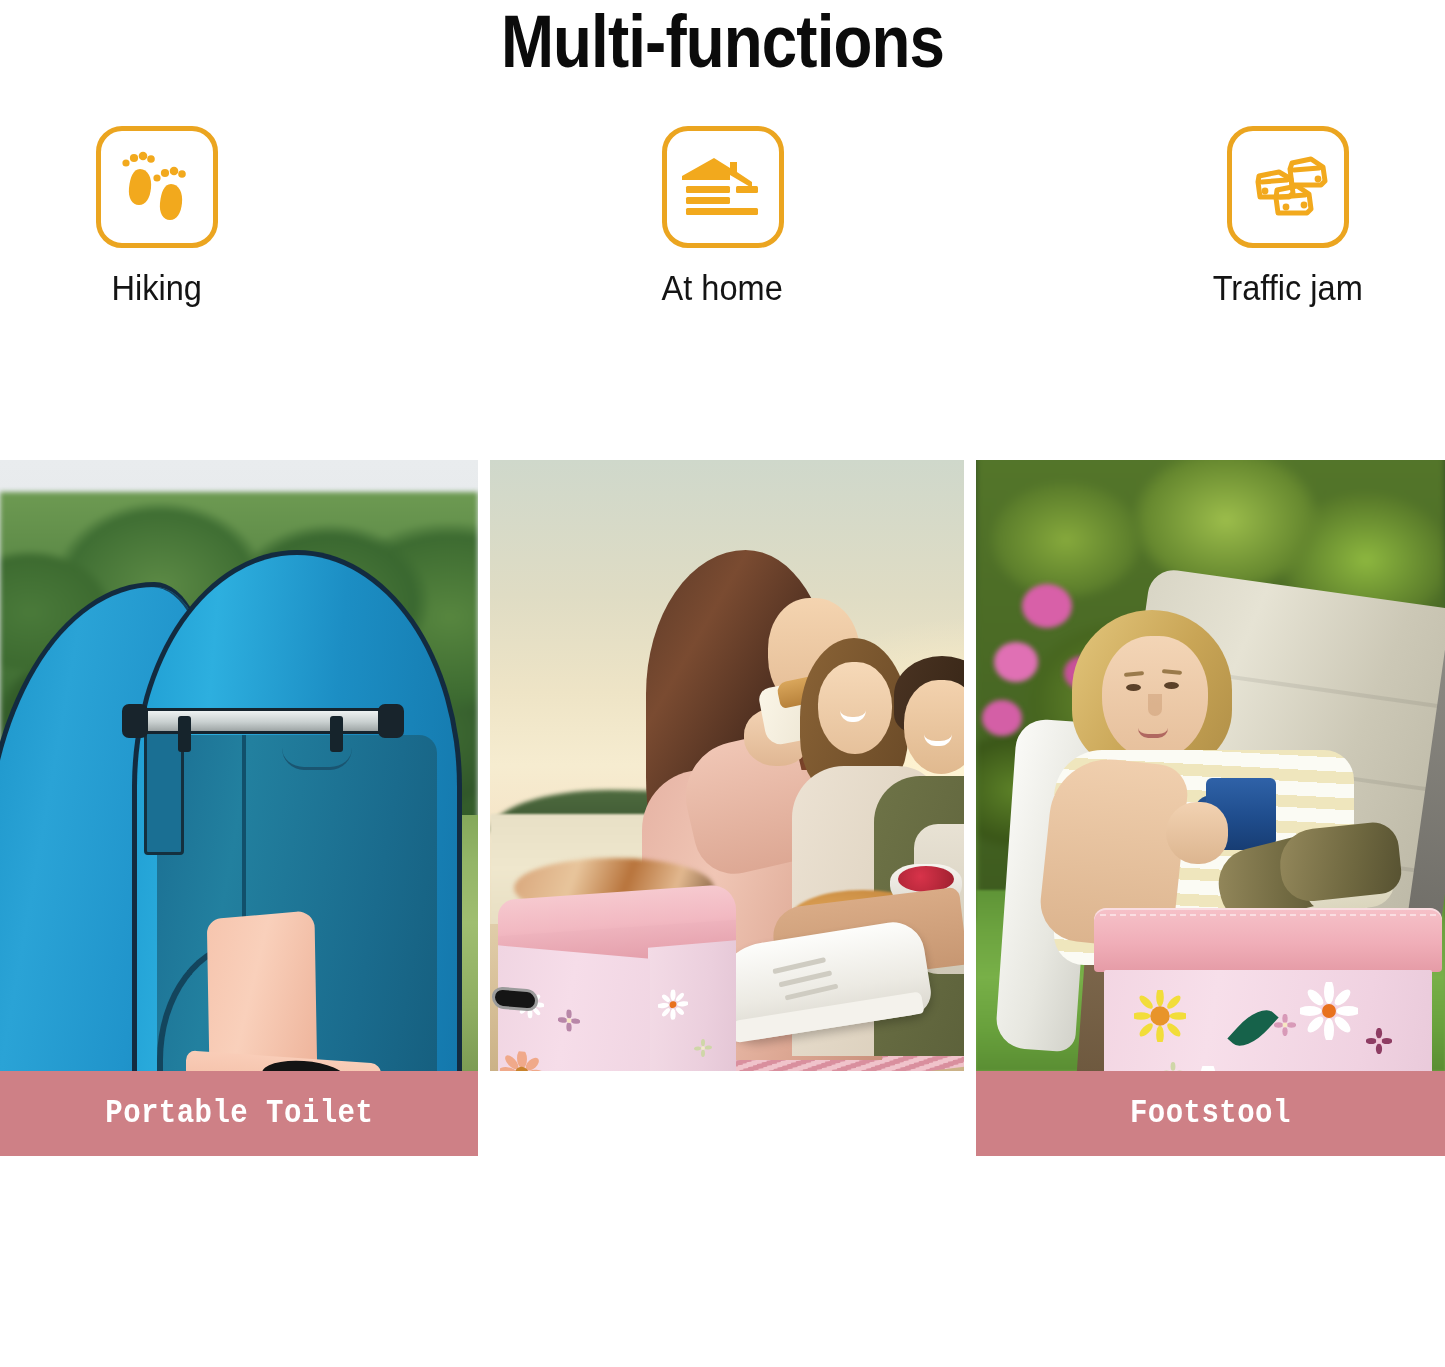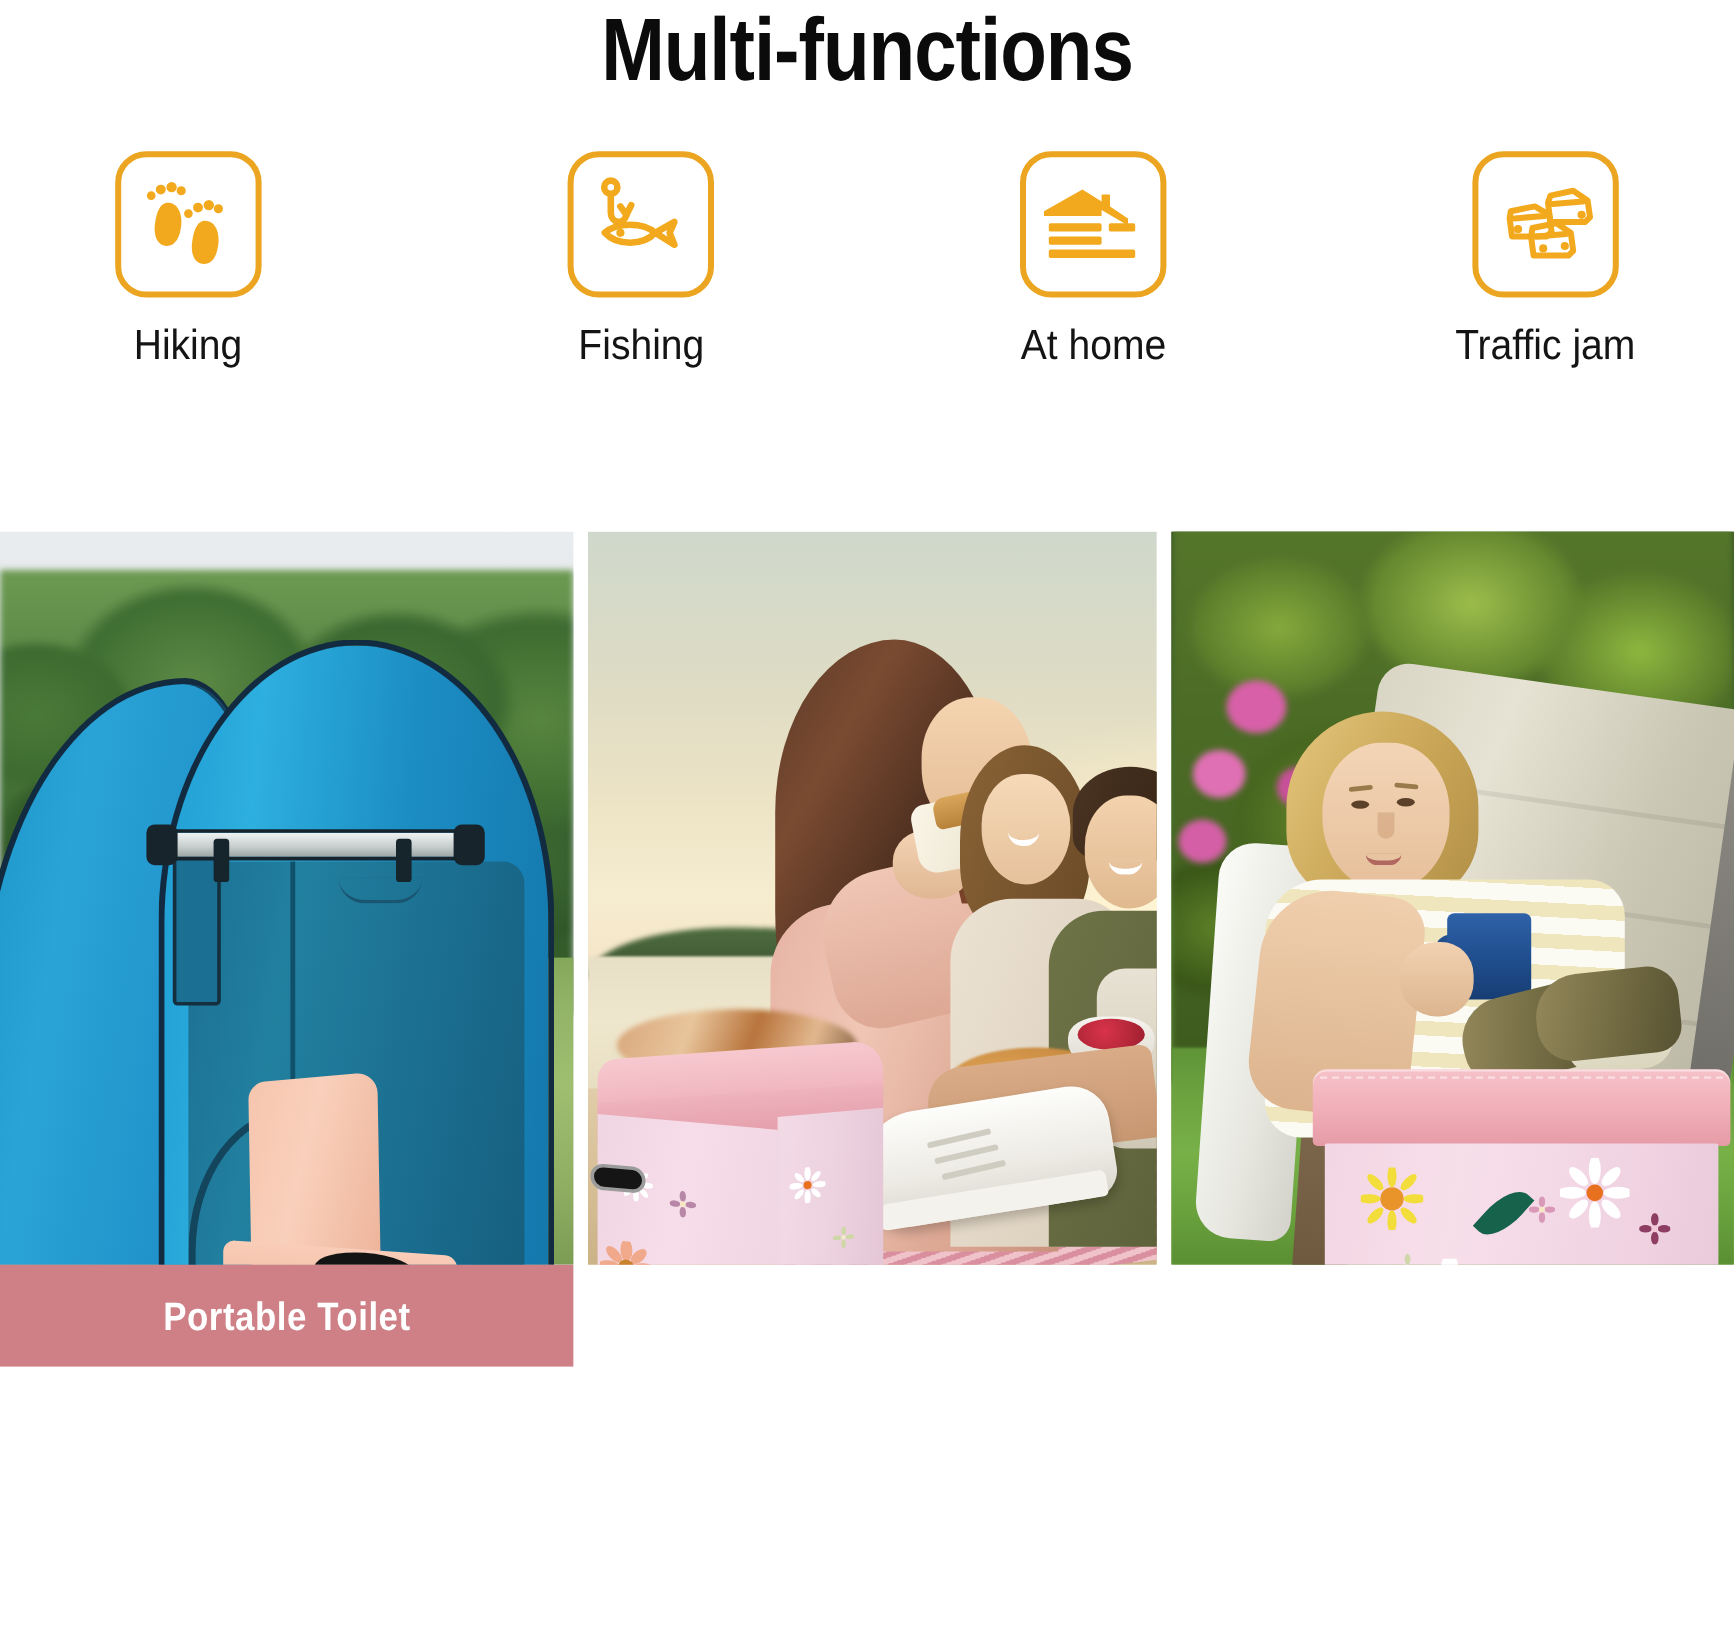--- a/index.html
+++ b/index.html
@@ -60,24 +60,25 @@
     margin-top:20px;
     font-size:35px;
     color:#141414;
     white-space:nowrap;
     transform:scaleX(0.93);
   }
 
   
   .panels{
     position:absolute;
-    left:0; top:443px;
+    left:0; top:460px;
     width:1445px; height:696px;
     display:flex;
     background:#ffffff;
+    font-family:Liberation Mono, monospace;
   }
   .panel{
     position:relative;
     height:100%;
     overflow:hidden;
     background:#ffffff;
   }
   .panel.p1{ width:478px; }
   .gap{ width:12px; height:100%; background:#ffffff; }
   .panel.p2{ width:474px; }
@@ -446,35 +447,20 @@
           <circle cx="39" cy="31" r="3.6"></circle>
           <circle cx="47" cy="26" r="4.1"></circle>
           <circle cx="56" cy="24" r="4.3"></circle>
           <circle cx="64" cy="27" r="3.8"></circle>
         </g>
       </svg>
     </div>
     <div class="icon-label">Hiking</div>
   </div>
 
-  <div class="icon-cell">
-    <div class="icon-box">
-      <svg width="84" height="80" viewBox="0 0 84 80">
-        <g fill="none" stroke="#F2A91D" stroke-width="5.5" stroke-linecap="round" stroke-linejoin="round">
-          <circle cx="17" cy="9" r="5.5"></circle>
-          <path d="M17 15 L17 30 C17 39 28 41 30 32"></path>
-          <path d="M30 32 L25 25 M30 32 L34 24"></path>
-          <path d="M12 47 C22 38 44 38 54 47 C44 58 22 58 12 47 Z"></path>
-          <path d="M54 47 L70 38 L66 47 L70 57 Z"></path>
-        </g>
-        <circle cx="25" cy="47" r="3.4" fill="#F2A91D"></circle>
-      </svg>
-    </div>
-    <div class="icon-label">Fishing</div>
-  </div>
 
   <div class="icon-cell">
     <div class="icon-box">
       <svg width="86" height="66" viewBox="0 0 86 66">
         <g fill="#F2A91D">
           <path d="M2 22 L34 4 L50 14 L50 8 L57 8 L57 18 L72 28 L72 34 L50 21 L50 26 L2 26 Z"></path>
           <rect x="6" y="32" width="44" height="7" rx="1.5"></rect>
           <rect x="6" y="43" width="44" height="7" rx="1.5"></rect>
           <rect x="56" y="32" width="22" height="7" rx="1.5"></rect>
           <rect x="6" y="54" width="72" height="7" rx="1.5"></rect>
@@ -1178,15 +1164,18 @@
           <div class="leaf" style="left:176px;top:236px;width:58px;height:30px;background:#1f8a6a;transform:rotate(32deg);"></div>
           <div class="leaf" style="left:124px;top:46px;width:50px;height:24px;background:#16624a;transform:rotate(-48deg);"></div>
           <div class="leaf" style="left:236px;top:150px;width:46px;height:22px;background:#1f8a6a;transform:rotate(22deg);"></div>
           <div class="leaf" style="left:114px;top:250px;width:40px;height:20px;background:#1f8a6a;transform:rotate(62deg);"></div>
 
           <div class="fs-seam"></div>
           <div class="fs-handle"></div>
         </div>
       </div>
     </div>
+    <div class="caption">
+      <span>Footstool</span>
+    </div>
   </div>
 
 </div>
 
 </body></html>

